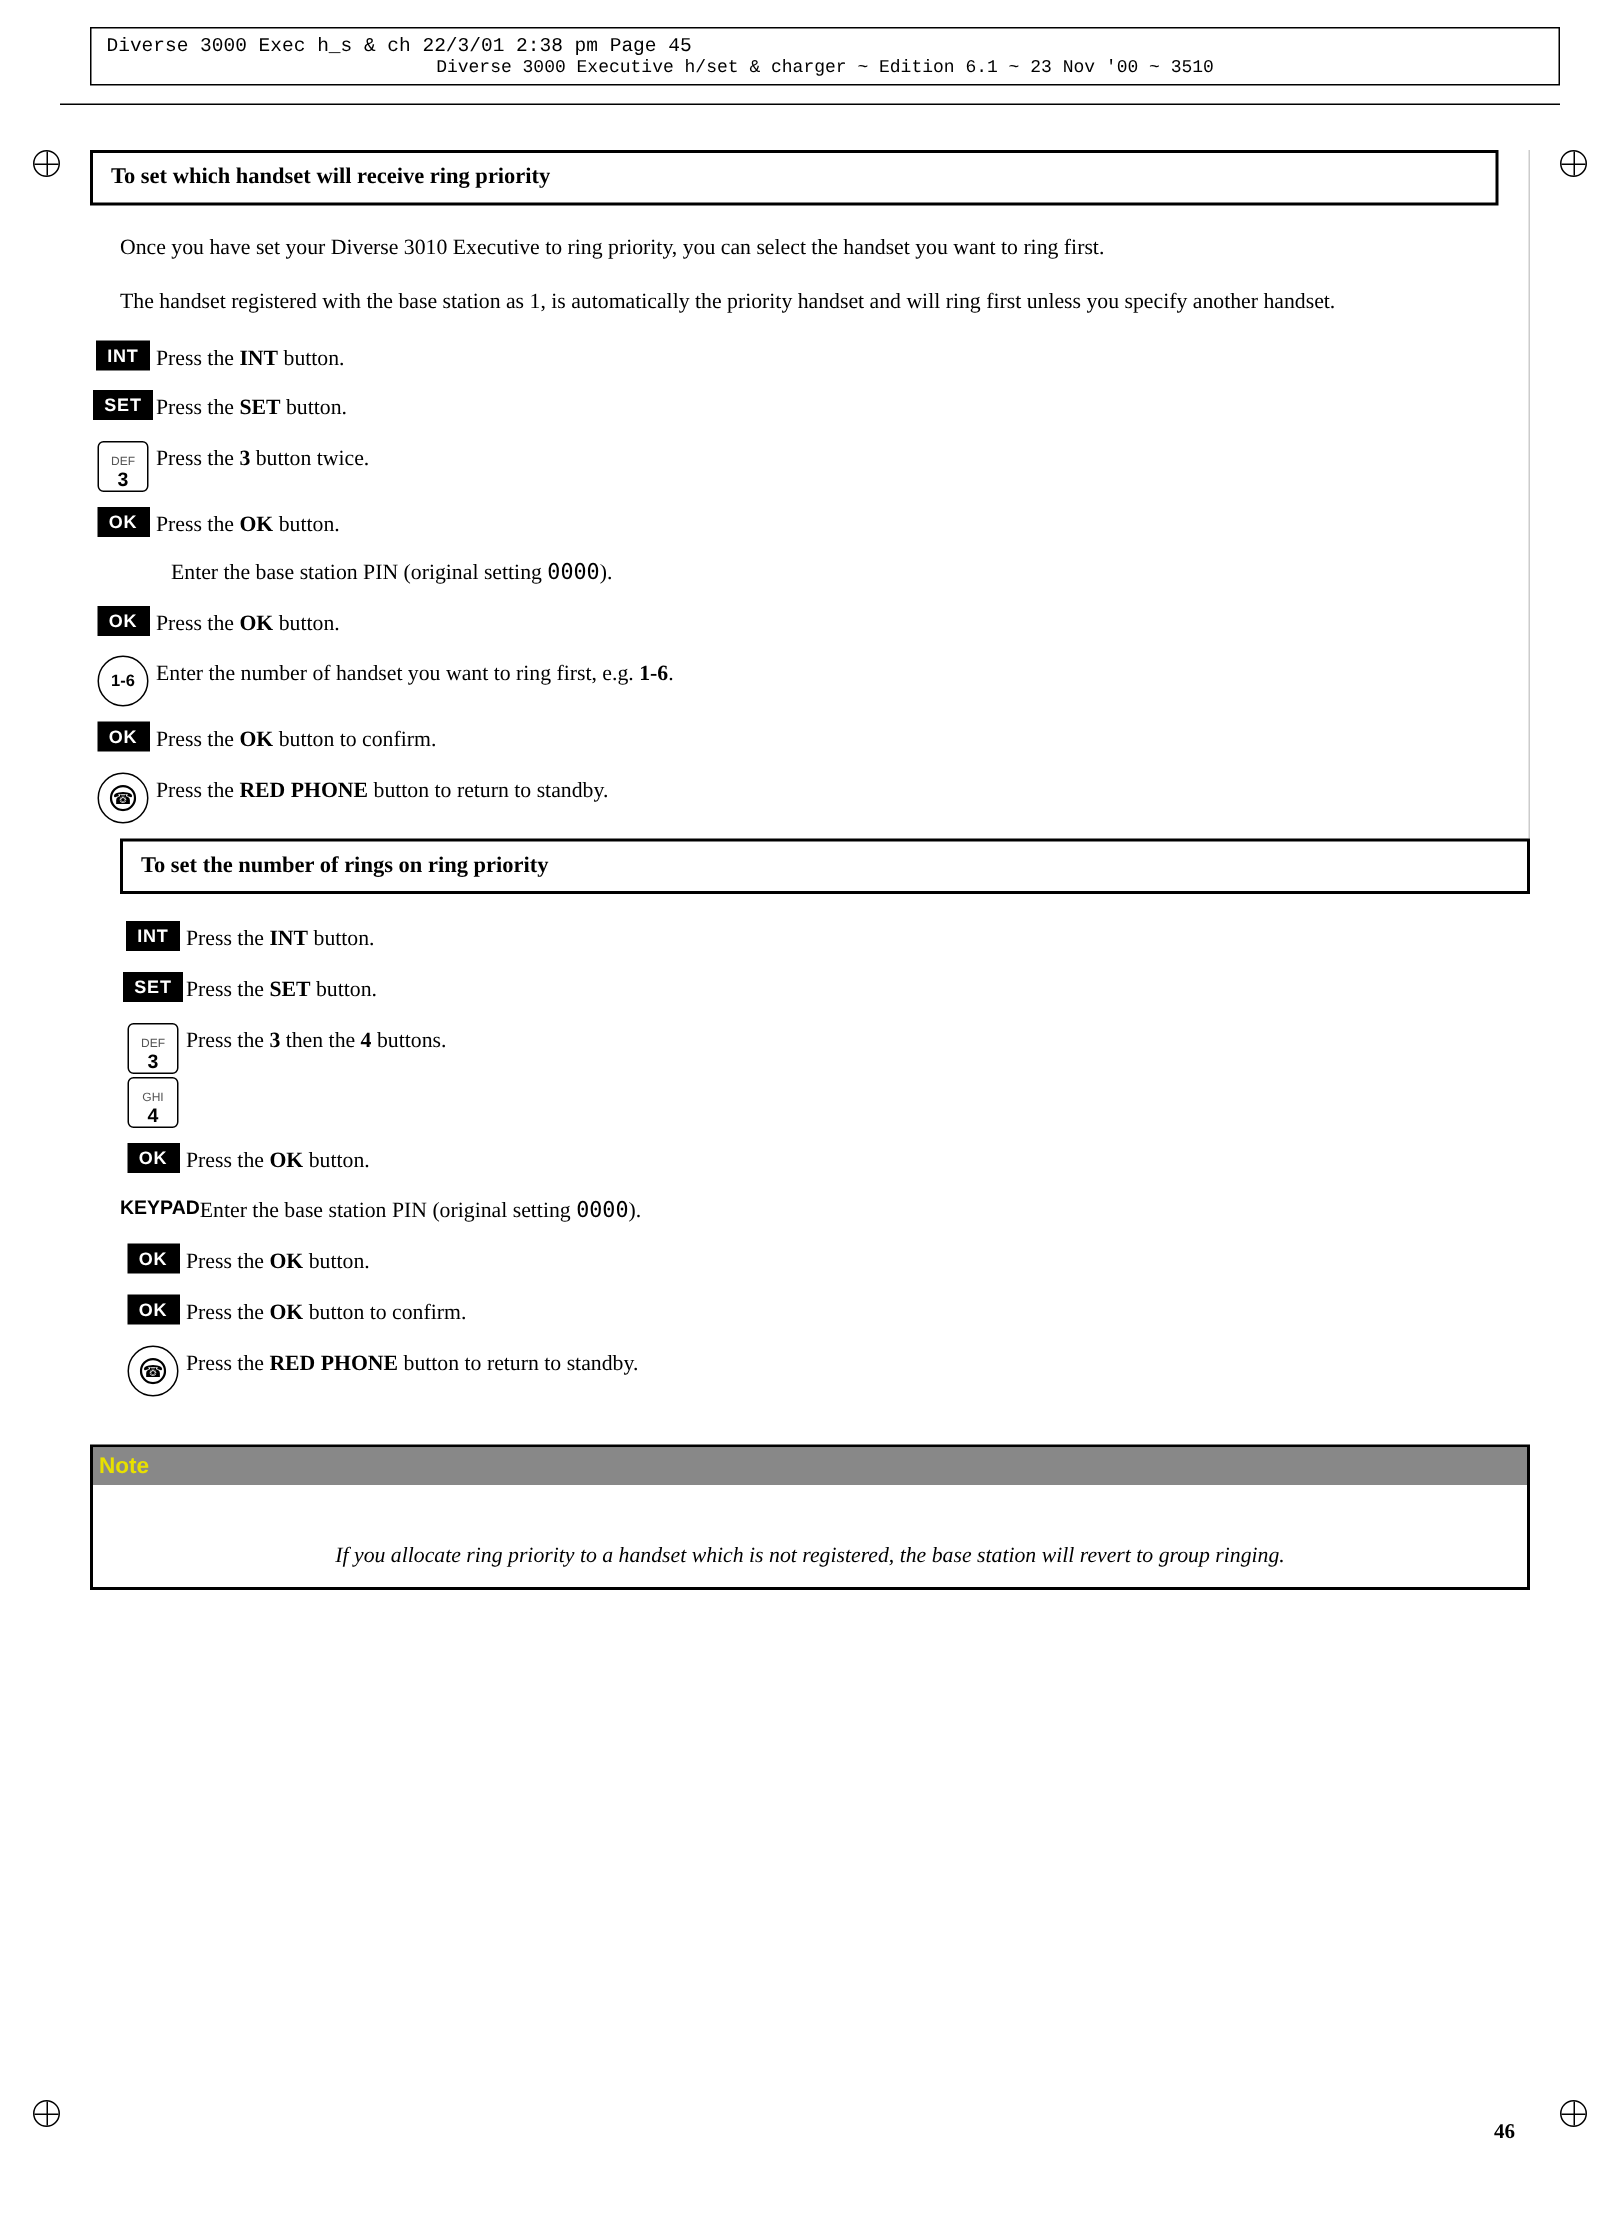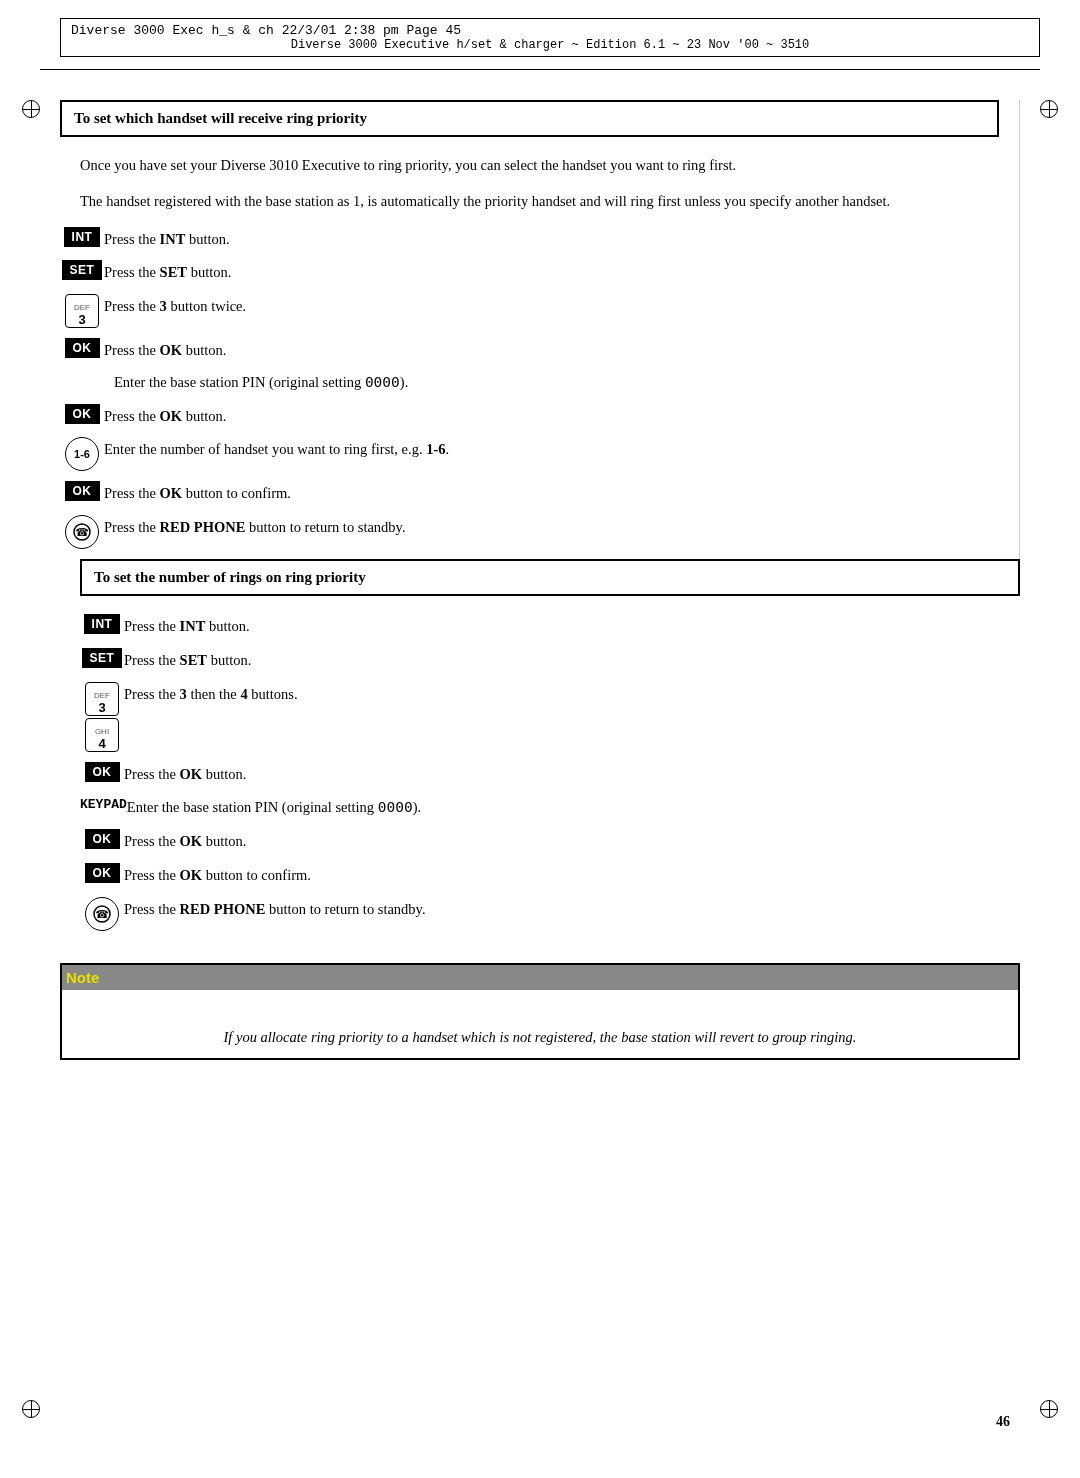--- a/index.html
+++ b/index.html
@@ -152,21 +152,21 @@
     .step-text-indent {
       font-size: 14.5px;
       line-height: 1.5;
       margin-left: 54px;
       margin-bottom: 10px;
     }
 
     .keypad-badge {
       font-weight: bold;
       font-size: 13px;
-      font-family: Liberation Mono, monospace;
+      font-family: Liberation Sans, sans-serif;
       min-width: 44px;
       display: flex;
       align-items: flex-start;
       padding-top: 2px;
     }
 
     .note-box {
       margin: 22px 60px 0 60px;
       border: 2px solid #000;
     }

